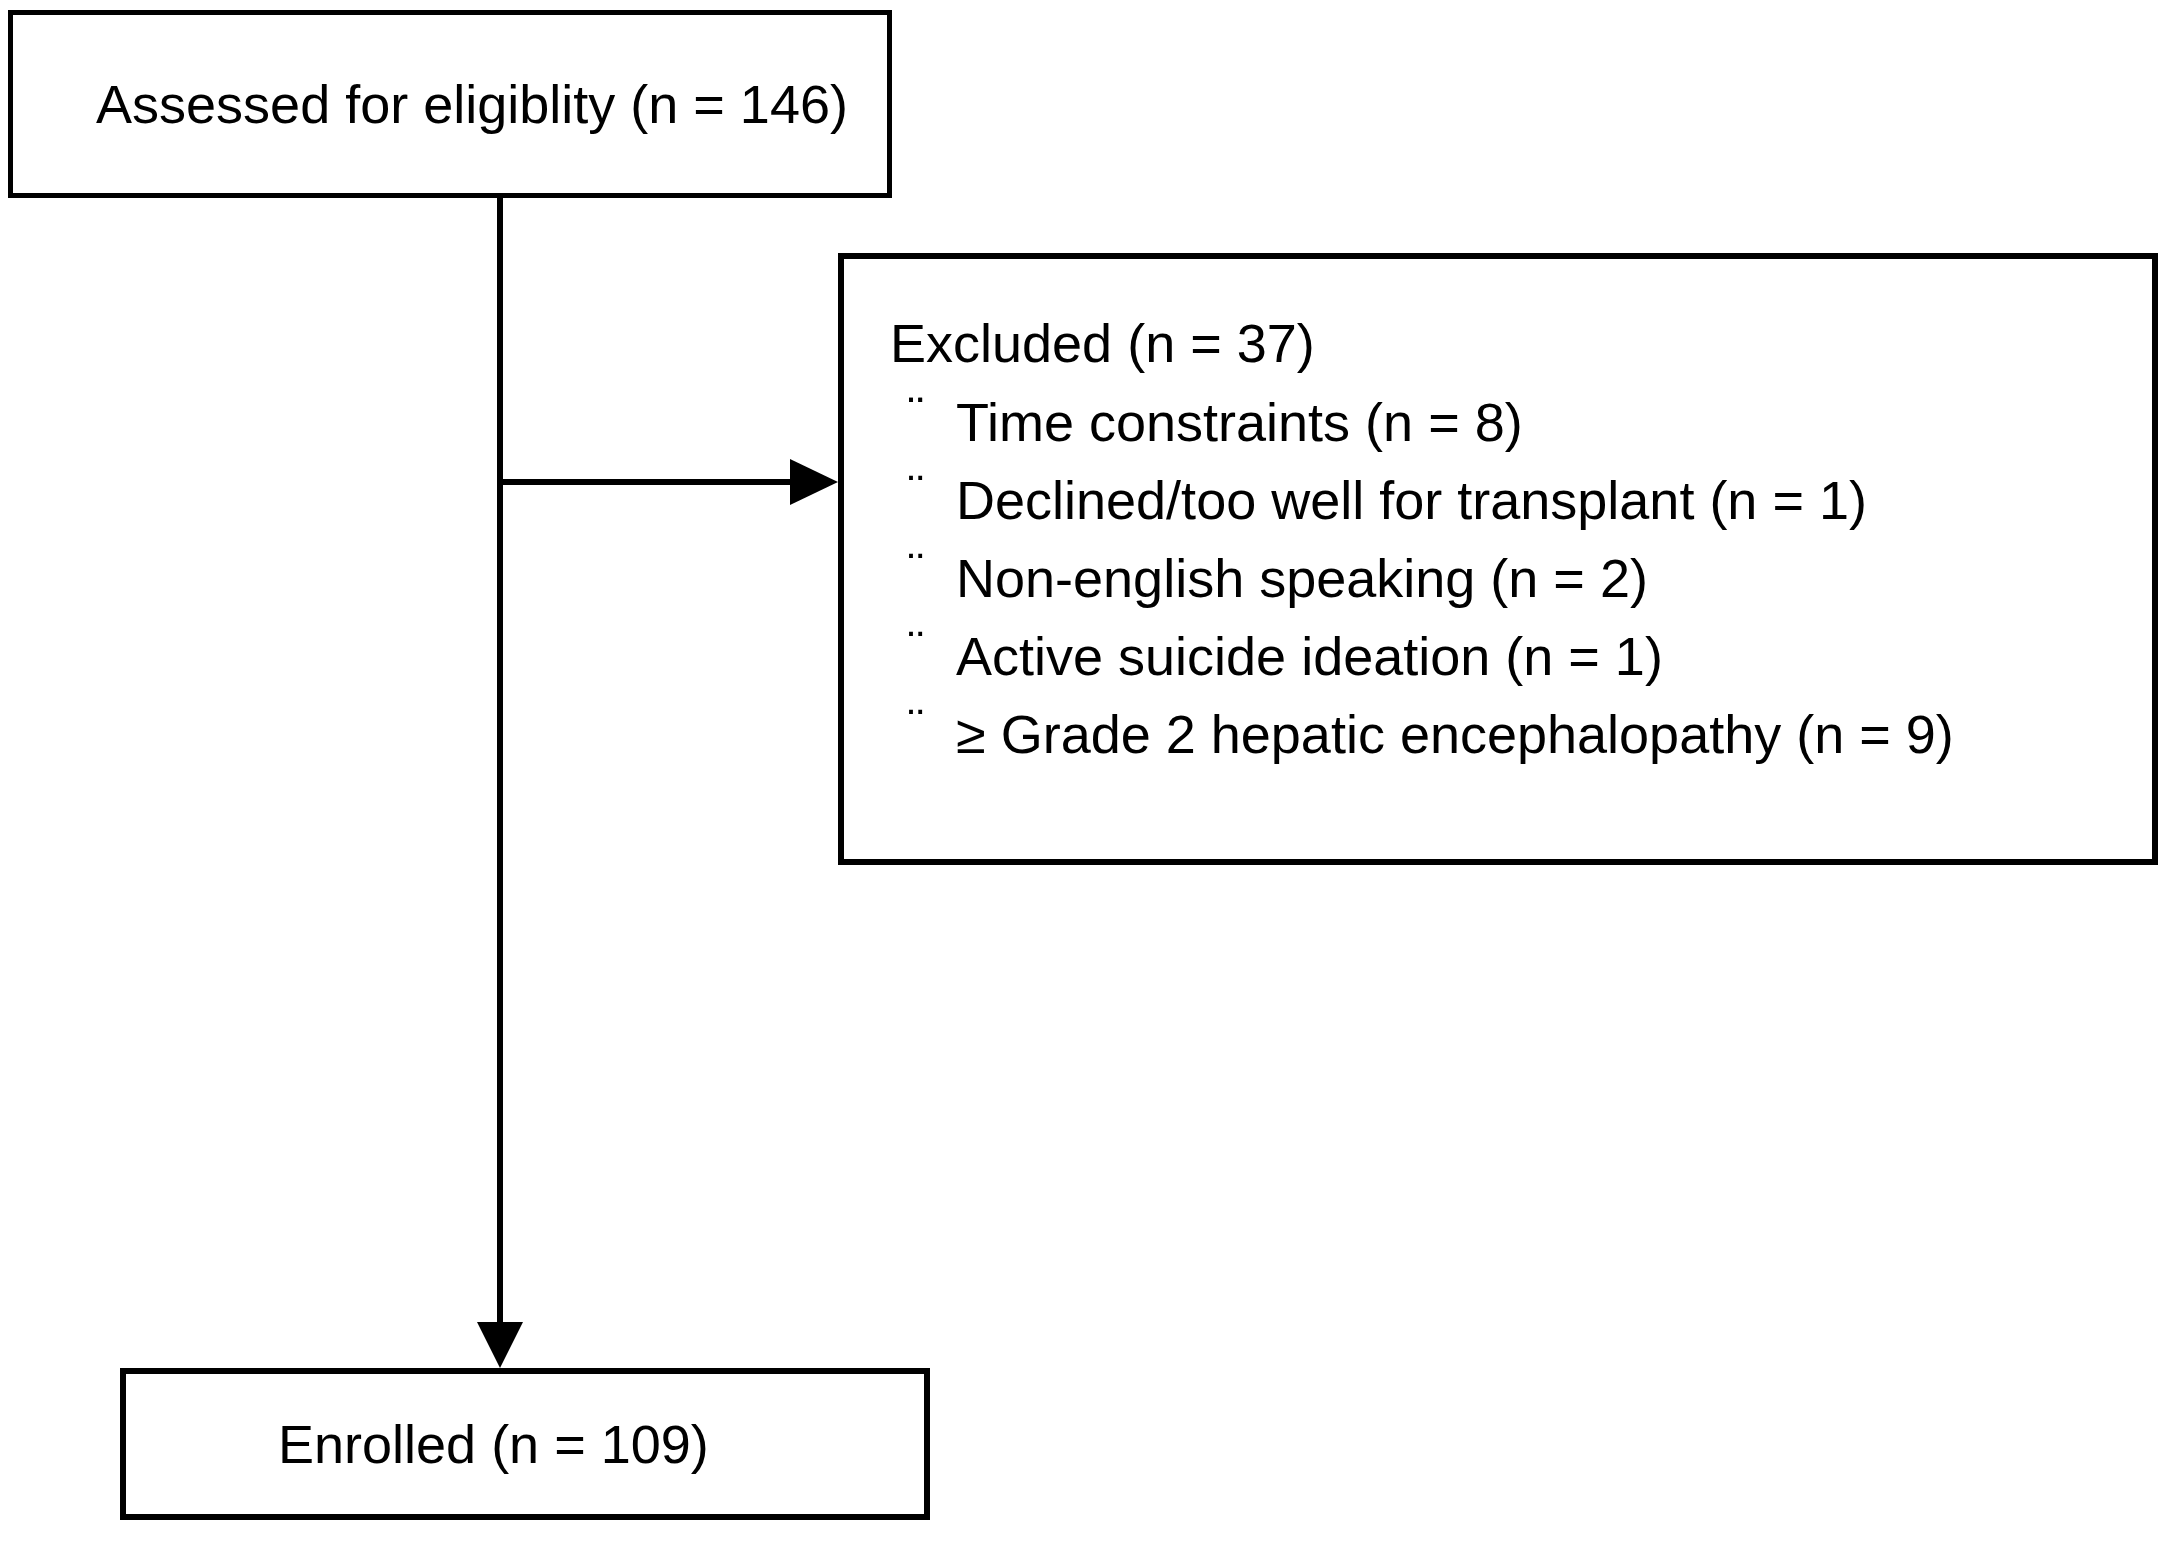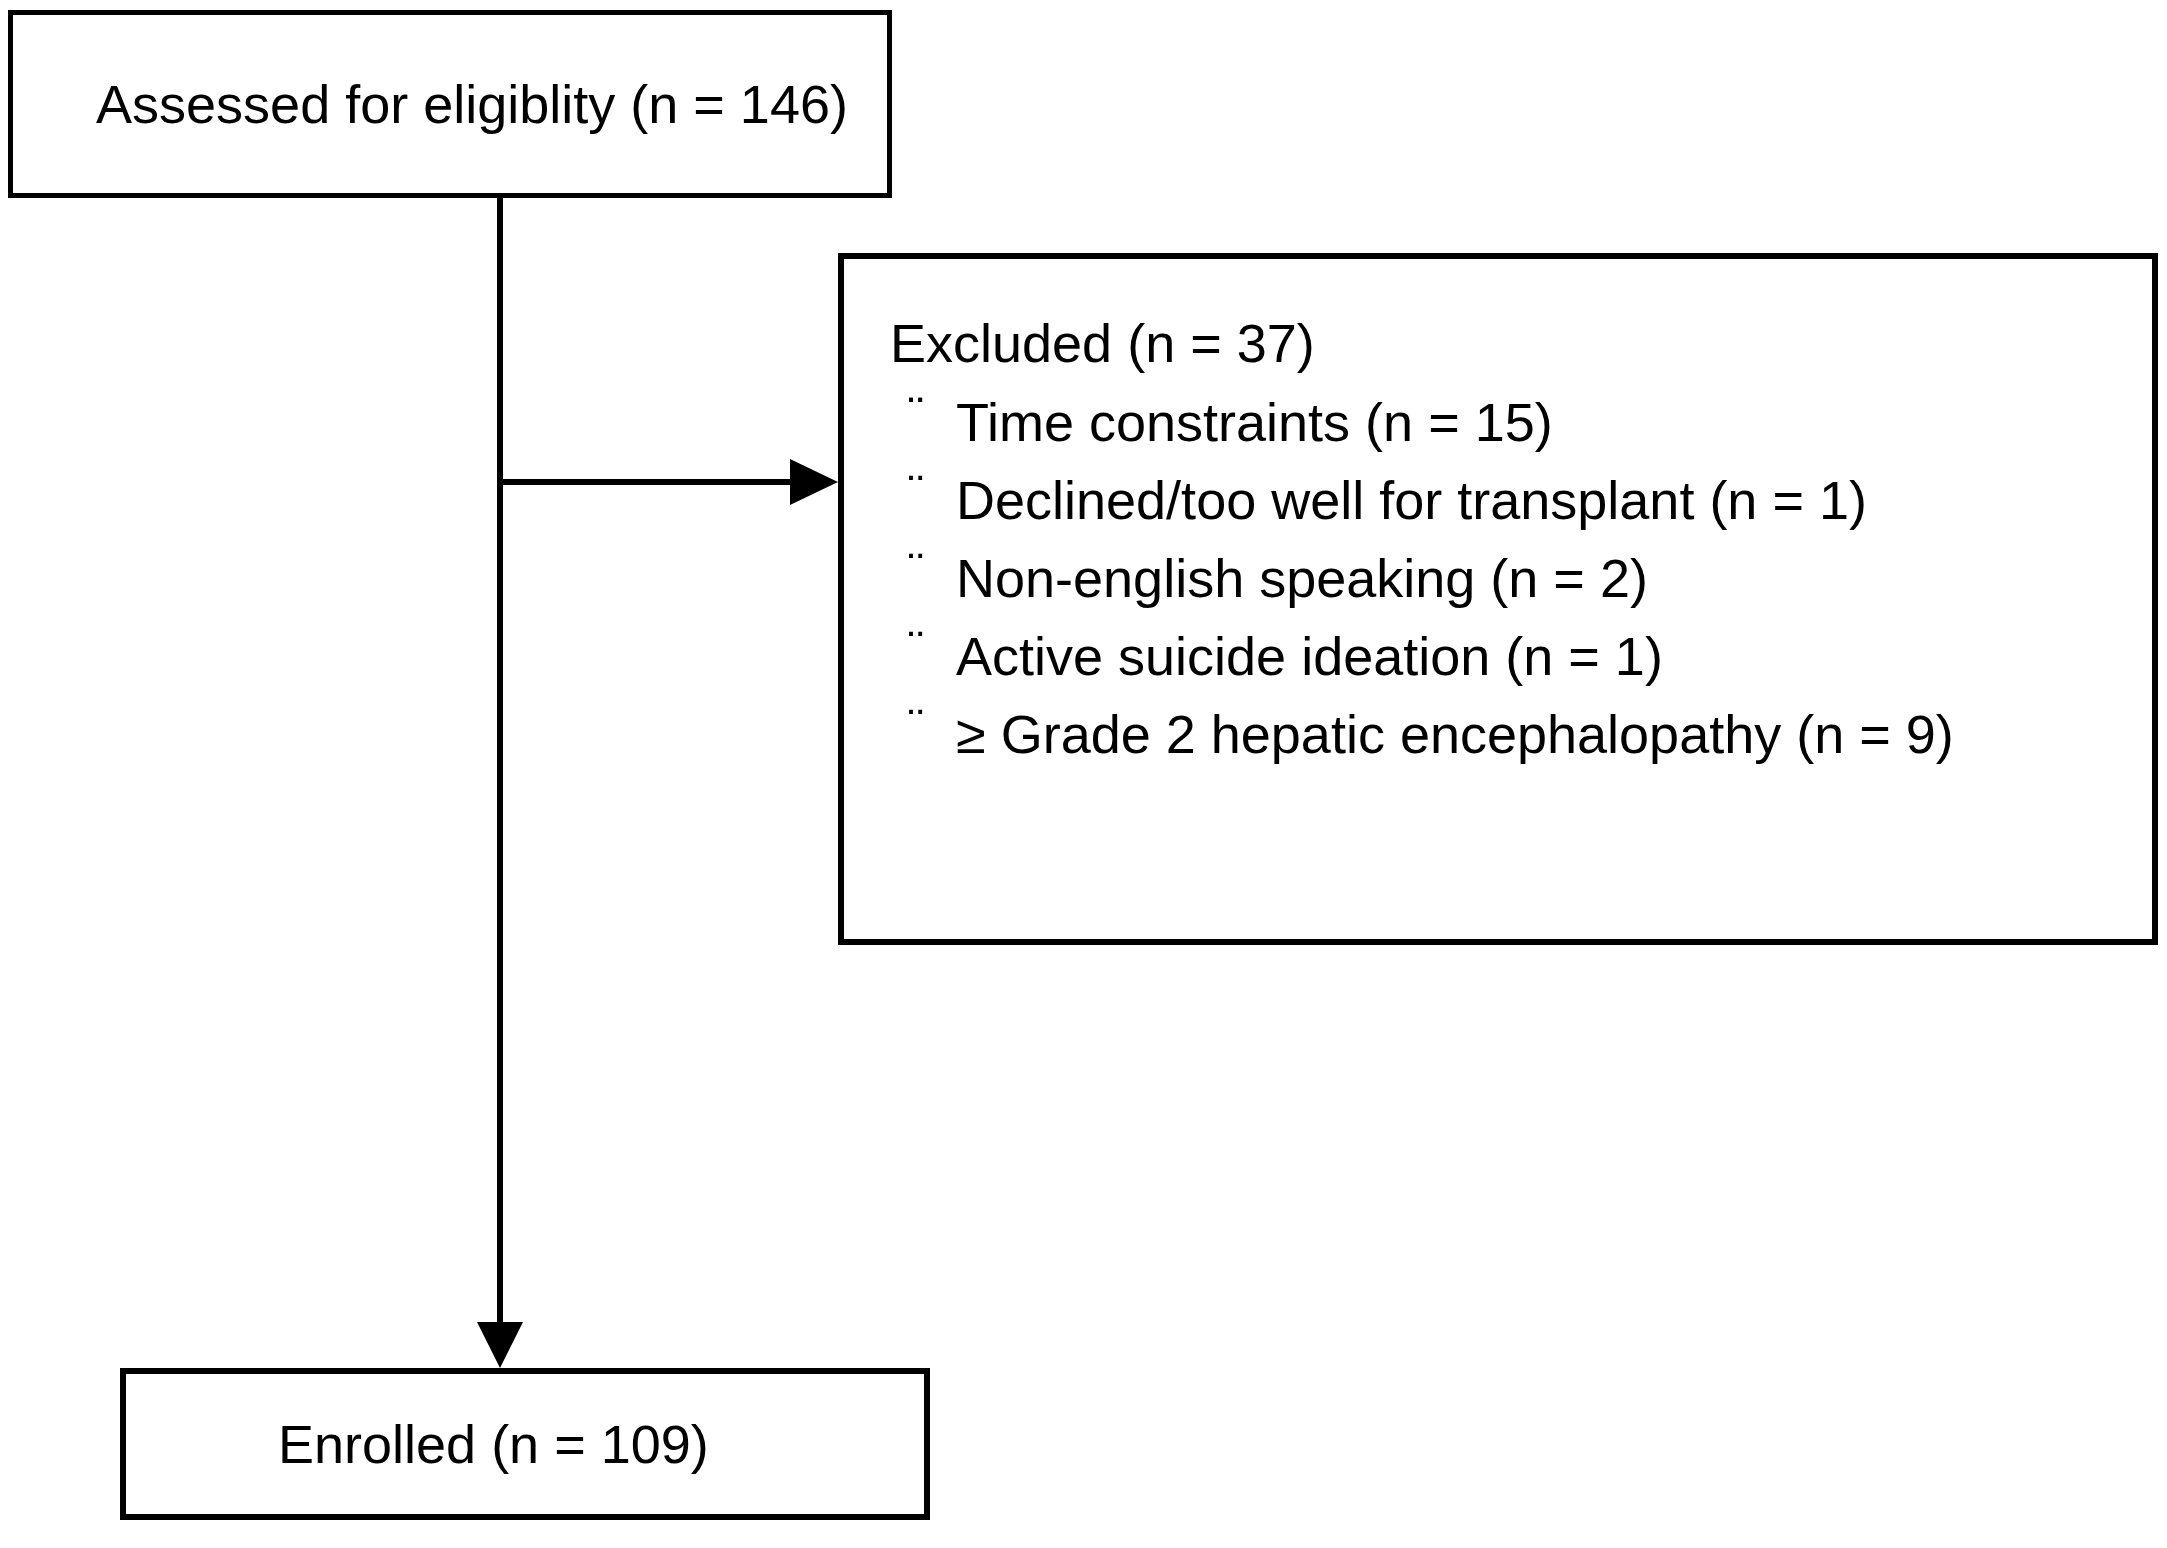--- a/index.html
+++ b/index.html
@@ -20,21 +20,21 @@
     font-size: 54px;
     line-height: 1.2;
   }
   .assessed-box {
     left: 8px; top: 10px;
     width: 884px; height: 188px;
     display: flex; align-items: center; justify-content: center; padding-left: 44px;
   }
   .excluded-box {
     left: 838px; top: 253px;
-    width: 1320px; height: 692px;
+    width: 1320px; height: 612px;
     border-width: 6px;
     padding: 44px 24px 0 46px;
   }
   .exc-title { line-height: 80px; }
   .exc-list { margin: 0; padding: 0; }
   .exc-item {
     position: relative;
     line-height: 78px;
     padding-left: 66px;
     white-space: nowrap;
@@ -95,21 +95,21 @@
   <div class="node assessed-box">Assessed for eligiblity (n = 146)</div>
 
   <div class="node excluded-box">
     <div class="exc-title">Excluded (n = 37)</div>
     <div class="exc-list">
       <div class="exc-item">
         <span class="bullet">¨</span>
       </div>
       <div class="exc-item">
         <span class="bullet">¨</span>
-        <span>Time constraints (n = 15)</span>
+        <span>Time constraints (n = 8)</span>
       </div>
       <div class="exc-item">
         <span class="bullet">¨</span>
         <span>Declined/too well for transplant (n = 1)</span>
       </div>
       <div class="exc-item">
         <span class="bullet">¨</span>
         <span>Non-english speaking (n = 2)</span>
       </div>
       <div class="exc-item">

